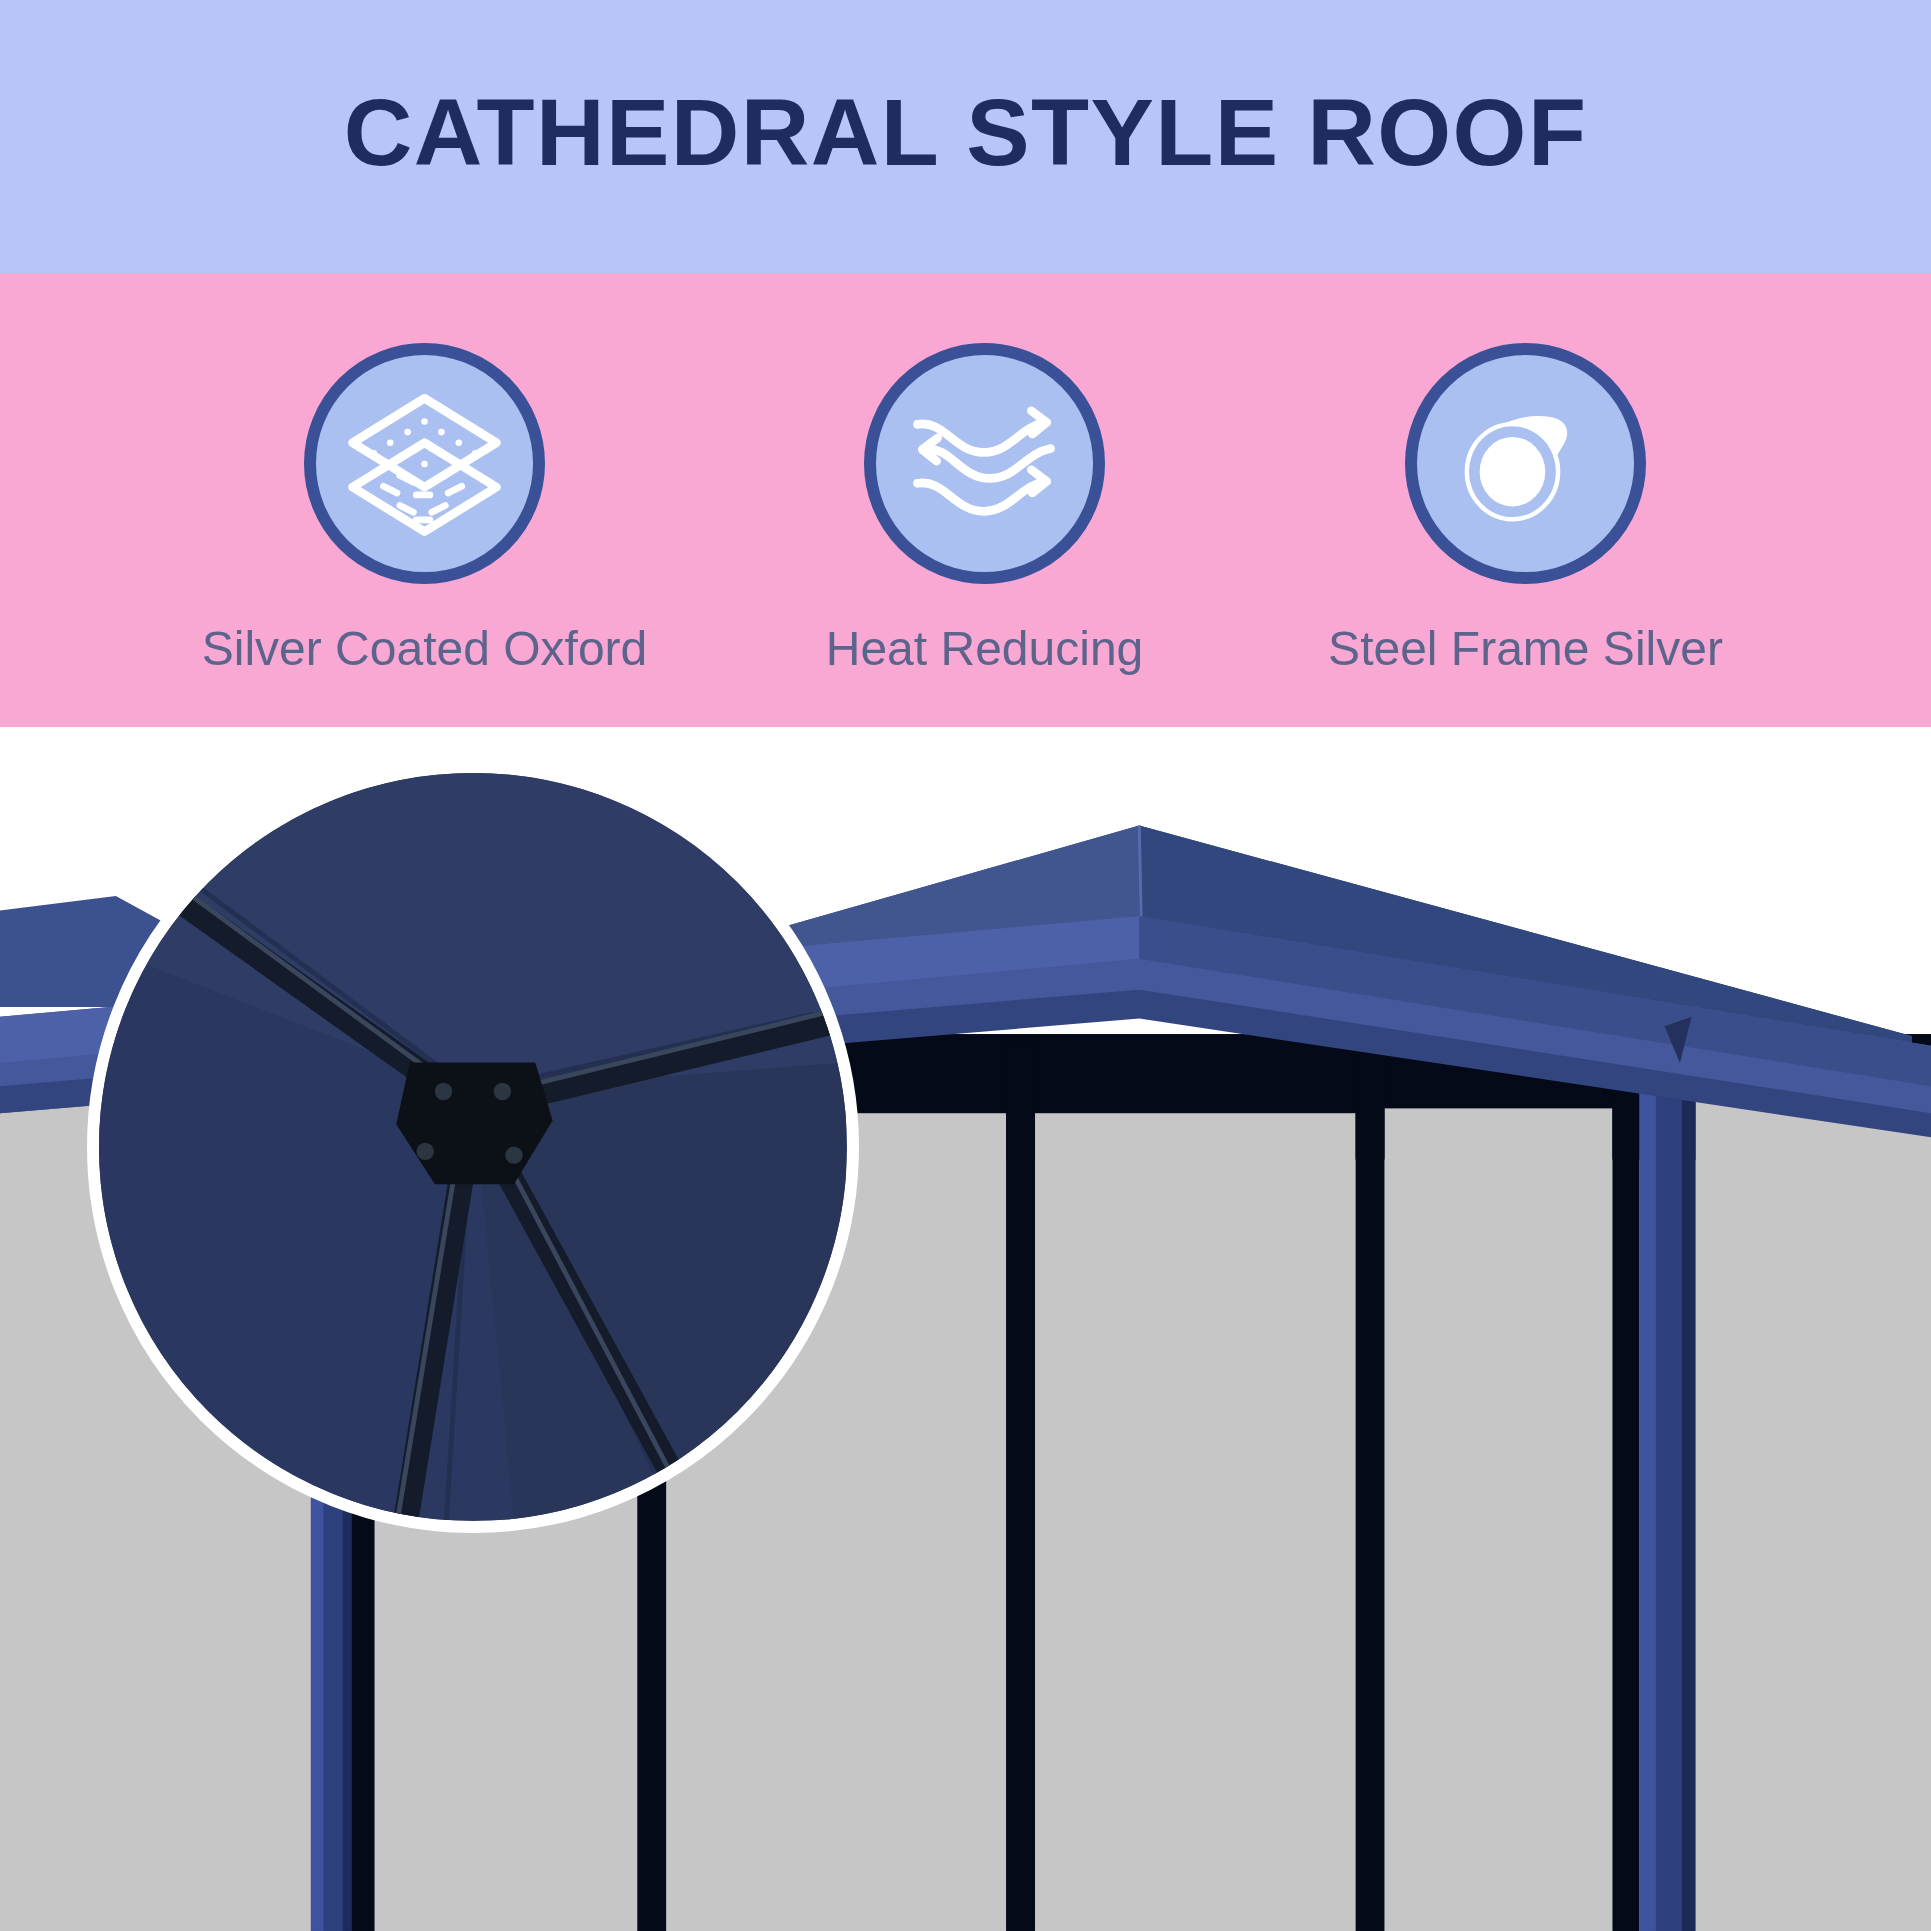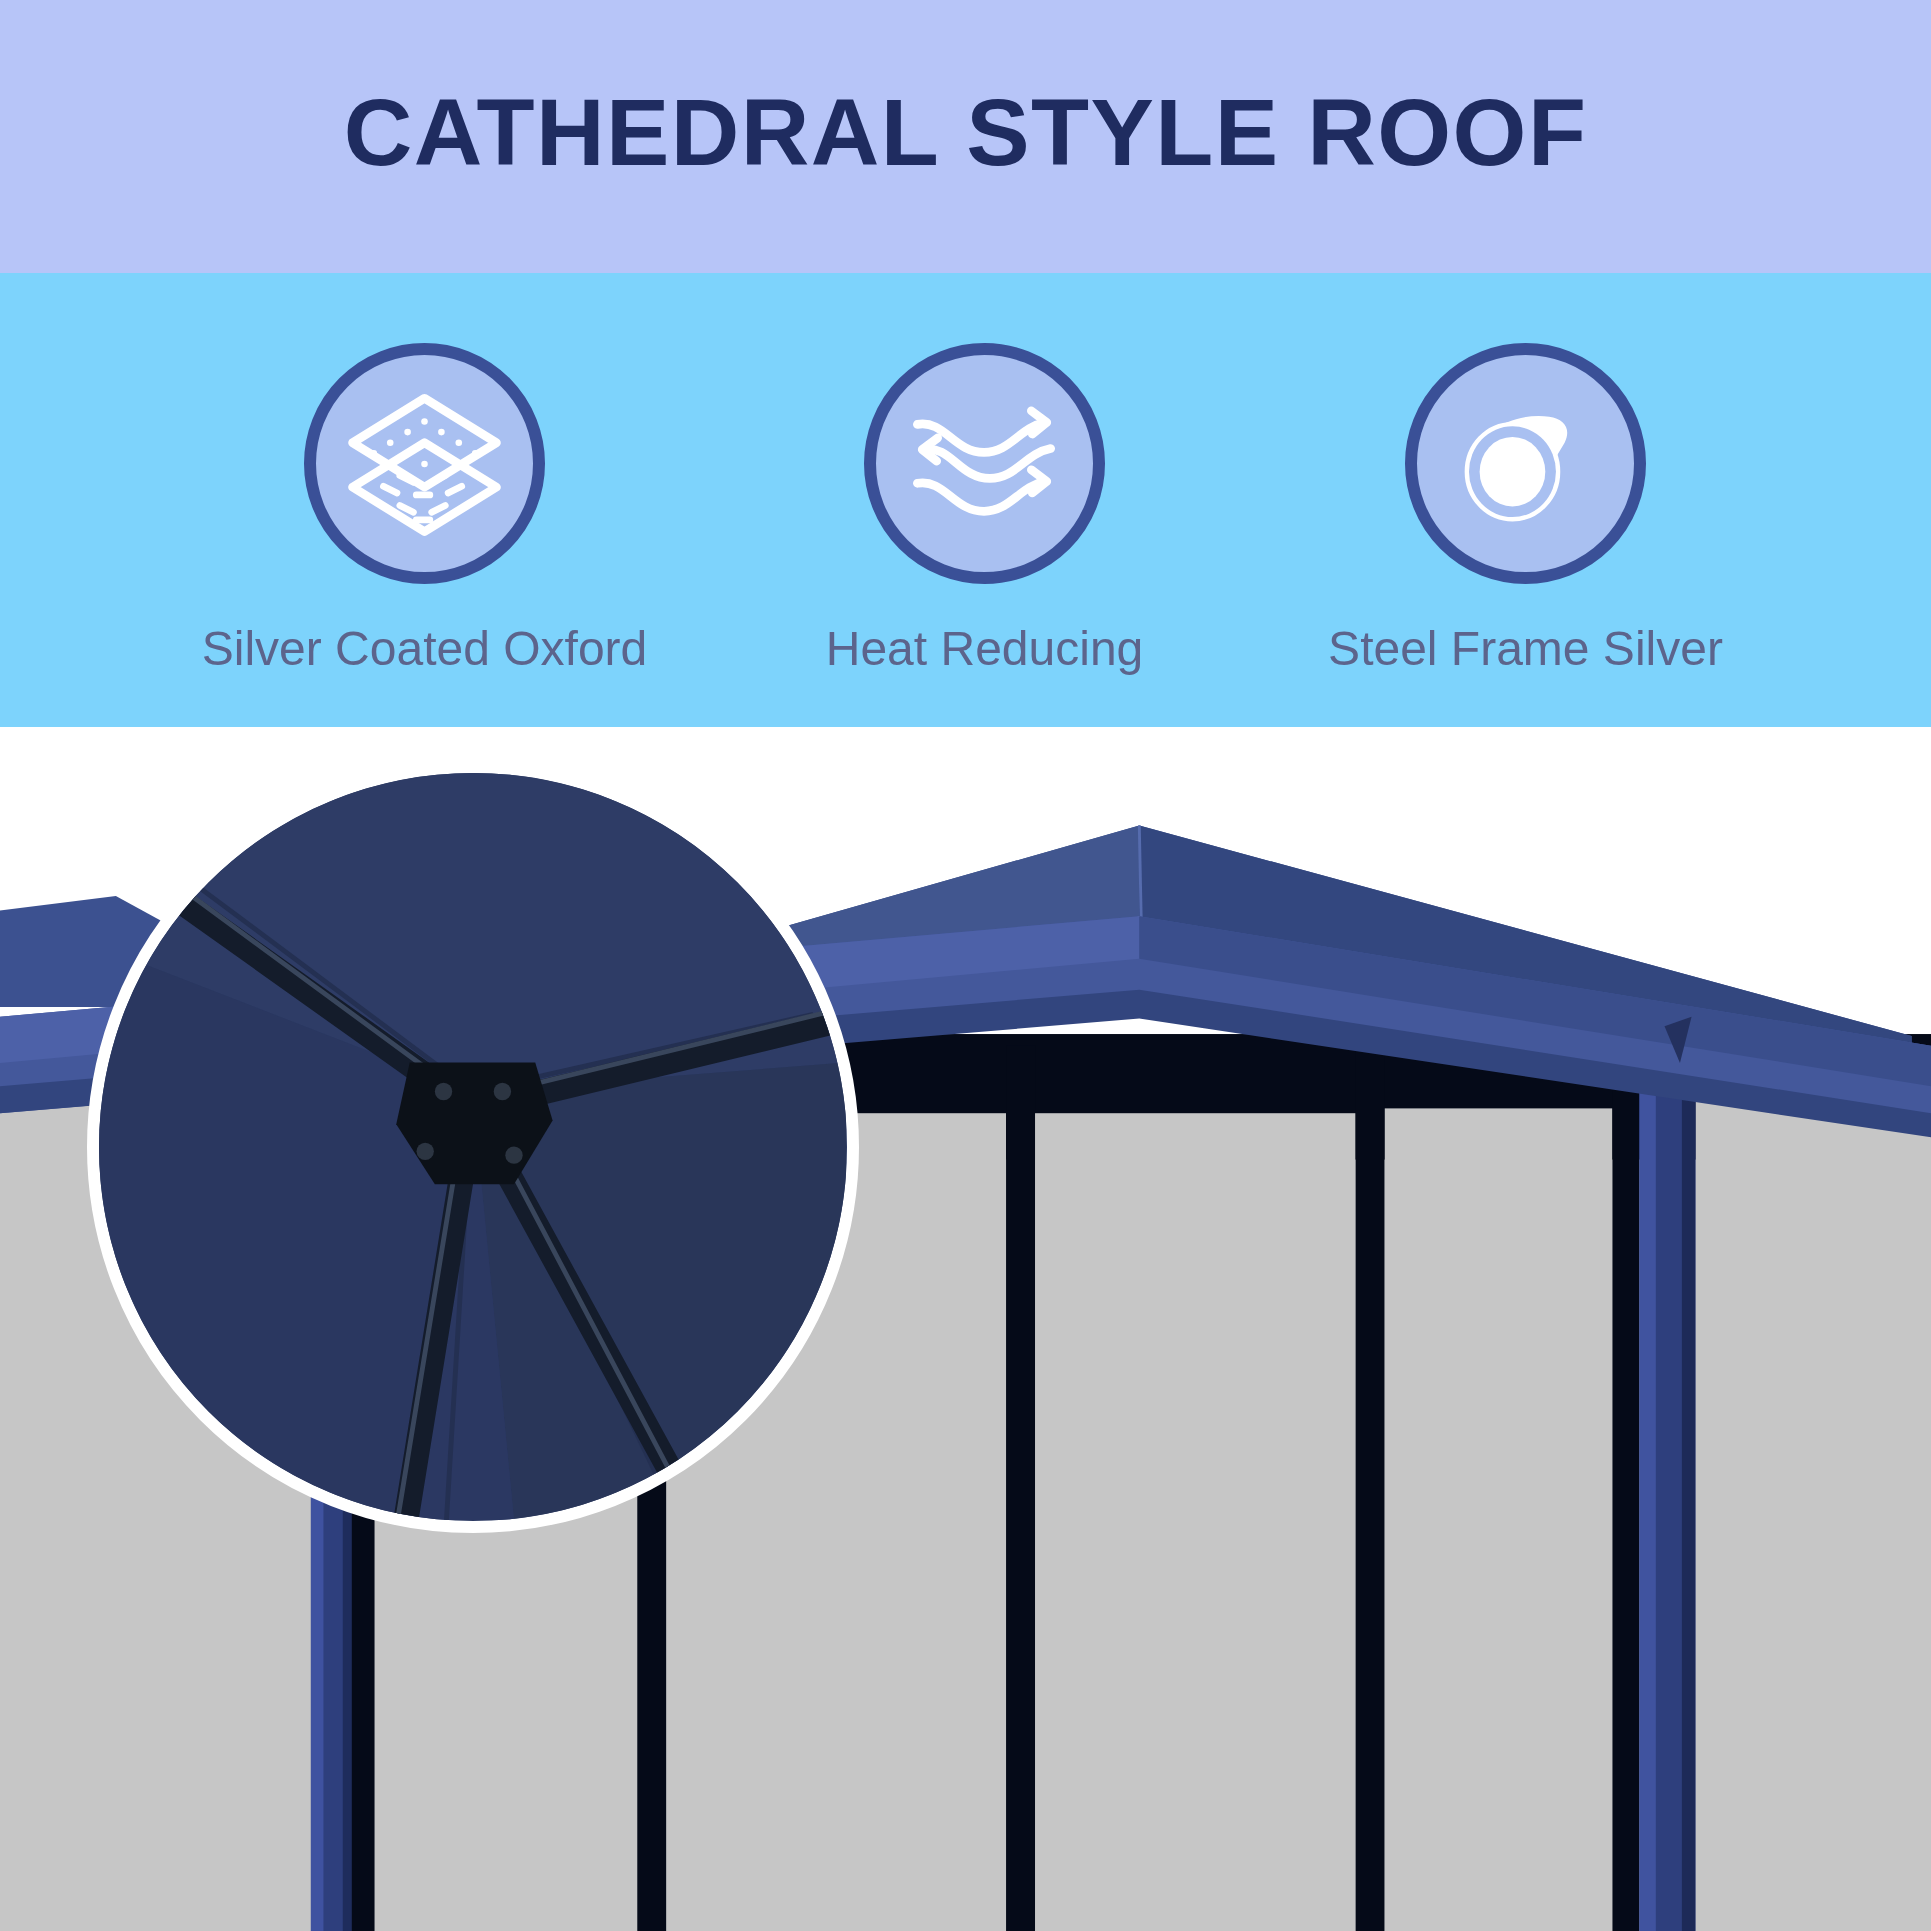--- a/index.html
+++ b/index.html
@@ -6,21 +6,21 @@
   * { margin:0; padding:0; box-sizing:border-box; }
   html, body {
     width:1931px; height:1931px;
     background:#ffffff;
     font-family:"Liberation Sans", sans-serif;
     overflow:hidden;
   }
   #page {
     position:relative;
     width:1931px; height:1931px;
-    background:#7dd3fc;
+    background:#f9a8d4;
     overflow:hidden;
   }
 
   
   .banner {
     position:absolute;
     left:0; top:0;
     width:1931px; height:273px;
     background:#b7c5f8;
     display:flex;

